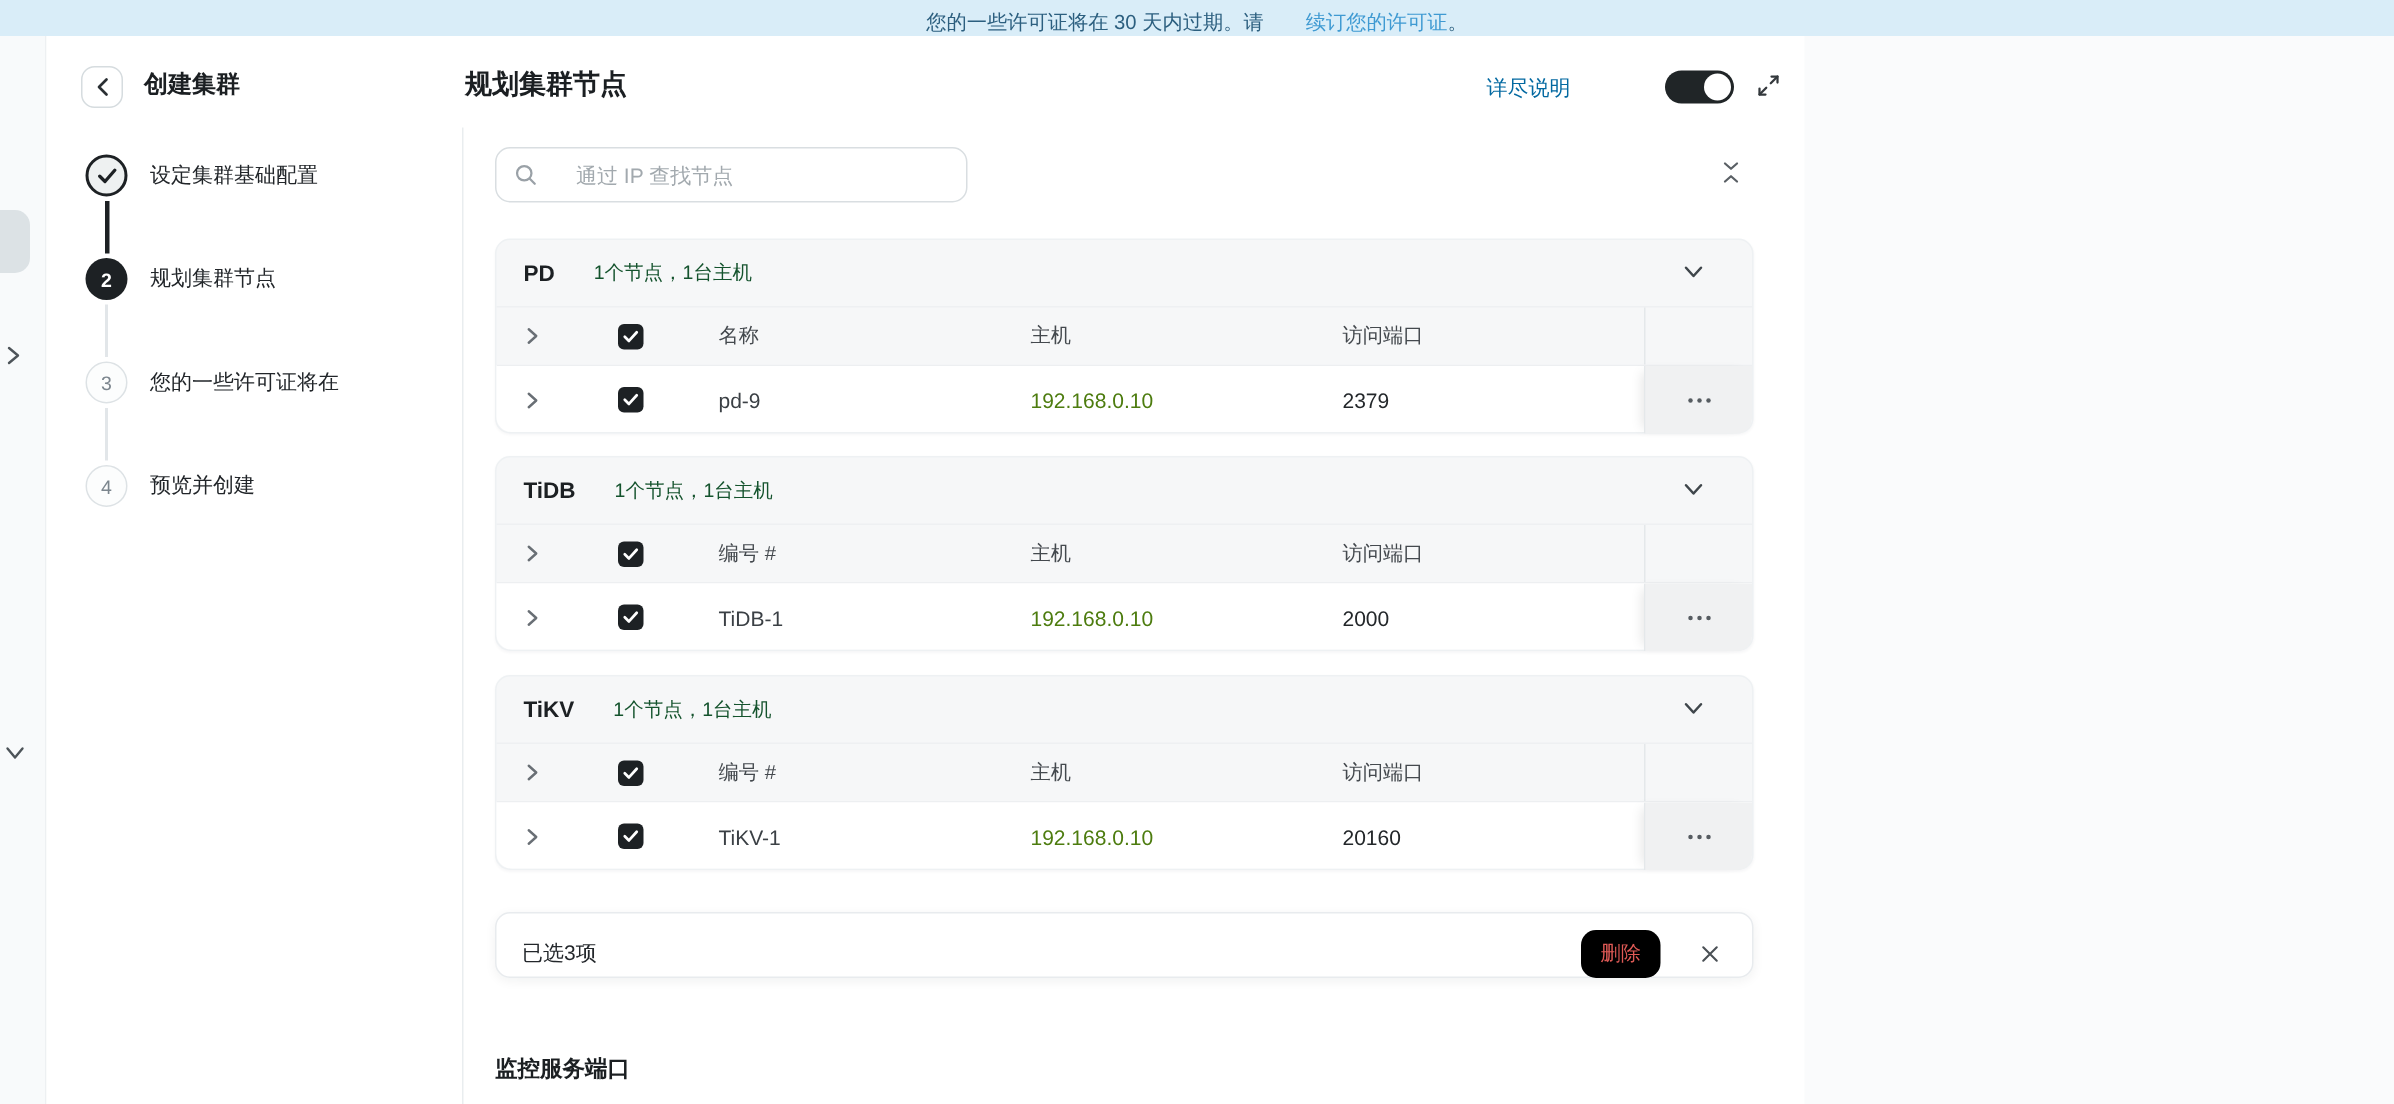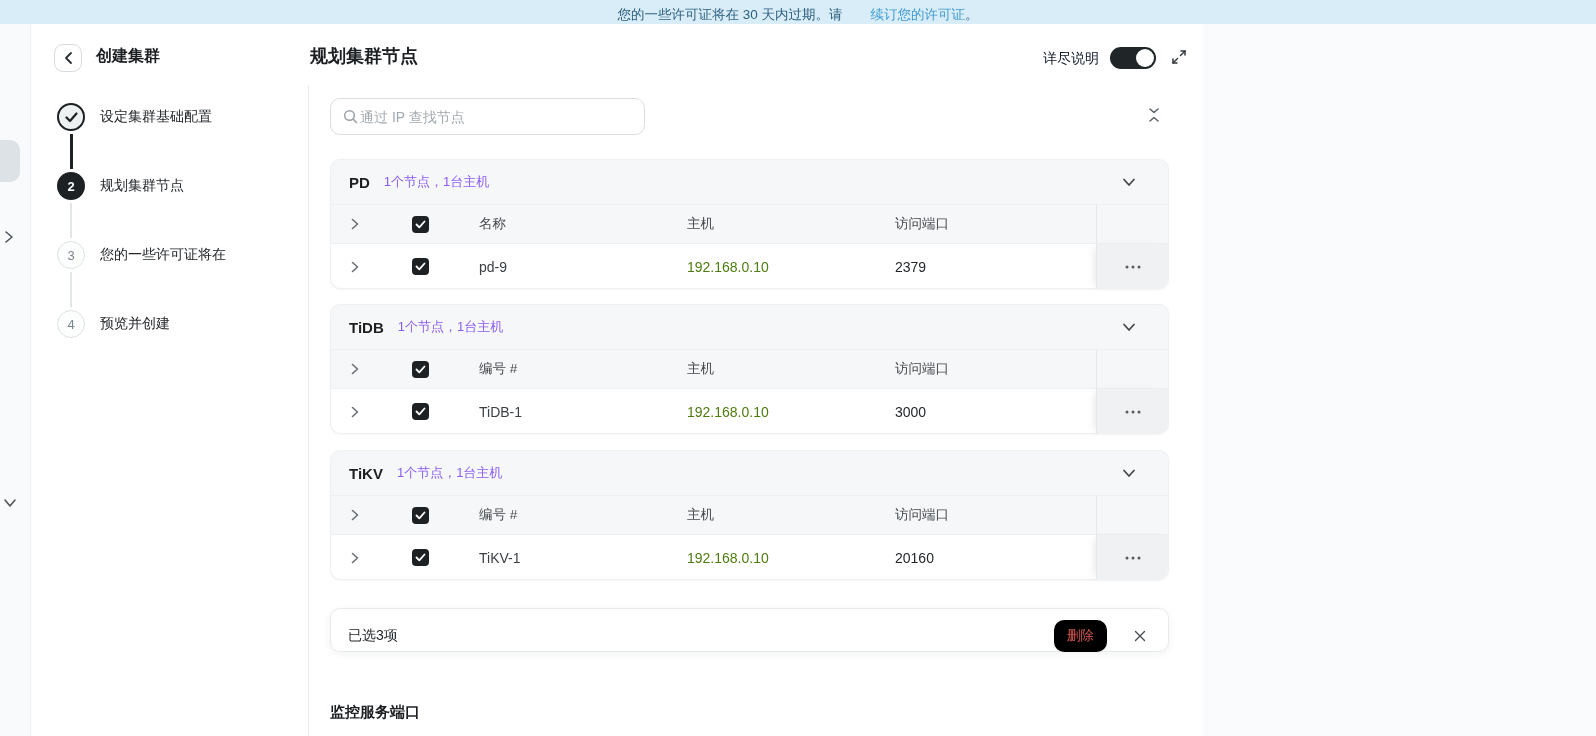--- a/index.html
+++ b/index.html
@@ -35,44 +35,44 @@
   .step-circle.pending { background:#fcfdfd; border:1.5px solid #dde2e5; color:#7c868e; }
   .step-label { margin-left:15px; font-size:14px; color:#22262a; white-space:nowrap; }
   .connector { position:absolute; left:39px; }
   .connector.dark { width:3px; background:#1d2124; }
   .connector.light { width:2px; background:#e2e6e9; }
 
   .v-divider { position:absolute; left:308px; top:85px; width:1px; height:651px; background:#e9edef; }
 
   
   .main-title { position:absolute; left:310px; top:44px; font-size:18px; font-weight:700; color:#1b1f22; }
-  .toggle-label { position:absolute; left:1043px; top:50px; font-size:14px; color:#0f172a;font-family:Liberation Serif, serif; }
+  .toggle-label { position:absolute; left:991px; top:50px; font-size:14px; color:#0369a1;font-family:Liberation Serif, serif; }
   .toggle { position:absolute; left:1110px; top:47px; width:46px; height:22px; border-radius:11px;
             background:#202527; cursor:pointer; }
   .toggle .knob { position:absolute; right:2px; top:2px; width:18px; height:18px;
                   border-radius:50%; background:#ffffff; }
   .expand-btn { position:absolute; left:1170px; top:48px; width:20px; height:20px; cursor:pointer; }
 
   
   .search-box { position:absolute; left:330px; top:98px; width:315px; height:37px;
                 border:1px solid #d9dee1; border-radius:10px; background:#fff;
                 display:flex; align-items:center; padding:0 12px; }
-  .search-box input { border:none; outline:none; flex:1; margin-left:2px; font-size:14px;
+  .search-box input { border:none; outline:none; flex:1; margin-left:26px; font-size:14px;
                       color:#33383c; background:transparent; font-family:inherit; }
   .search-box input::placeholder { color:#a2a9ae; }
   .collapse-btn { position:absolute; left:1147px; top:106px; width:18px; height:20px; cursor:pointer; }
 
   
   .card { position:absolute; left:330px; width:839px; height:130px;
           border:1px solid #eef1f3; border-radius:10px; background:#f6f7f8;
           box-shadow:0 1px 2px rgba(20,30,40,.04); }
   .card-header { height:45px; display:flex; align-items:center; padding:0 18px;
                  border-bottom:1px solid #eef0f2; cursor:pointer; }
   .card-header .gname { font-size:15px; font-weight:700; color:#1c2023; }
-  .card-header .gsummary { font-size:13px; color:#8b5cf6; margin-left:14px; }
+  .card-header .gsummary { font-size:13px; color:#14532d; margin-left:26px; }
   .card-header .gchev { margin-left:auto; margin-right:14px; }
   .trow { display:grid; grid-template-columns:48px 82px 208px 208px 1fr 72px; align-items:center; }
   .col-head { height:38px; font-size:13.5px; color:#44494e; }
   .data-row { height:45px; background:#ffffff; border-top:1px solid #edeff1;
               border-radius:0 0 10px 10px; font-size:14px; }
   .cell-center { display:flex; align-items:center; justify-content:center; }
   .cell-pad { padding-left:18px; }
   .chk { width:17px; height:17px; border-radius:4px; background:#1d2124;
          display:flex; align-items:center; justify-content:center; cursor:pointer; }
   .name-cell { color:#3b4045; }
@@ -278,21 +278,21 @@
         </div>
       <div class="cell-center">
           <div class="chk">
             <svg width="11" height="9" viewBox="0 0 11 9">
               <path d="M1.5 4.5 L4.3 7.3 L9.5 1.5" fill="none" stroke="#fff" stroke-width="1.8" stroke-linecap="round" stroke-linejoin="round"></path>
             </svg>
           </div>
         </div>
       <div class="cell-pad name-cell">TiDB-1</div>
       <div class="cell-pad"><a class="host-link">192.168.0.10</a></div>
-      <div class="cell-pad port-cell">3000</div>
+      <div class="cell-pad port-cell">2000</div>
       <div class="act-cell">
         <svg width="16" height="4" viewBox="0 0 16 4">
             <circle cx="2" cy="2" r="1.5" fill="#565c61"></circle>
             <circle cx="8" cy="2" r="1.5" fill="#565c61"></circle>
             <circle cx="14" cy="2" r="1.5" fill="#565c61"></circle>
           </svg>
       </div>
     </div>
   </div>
 

